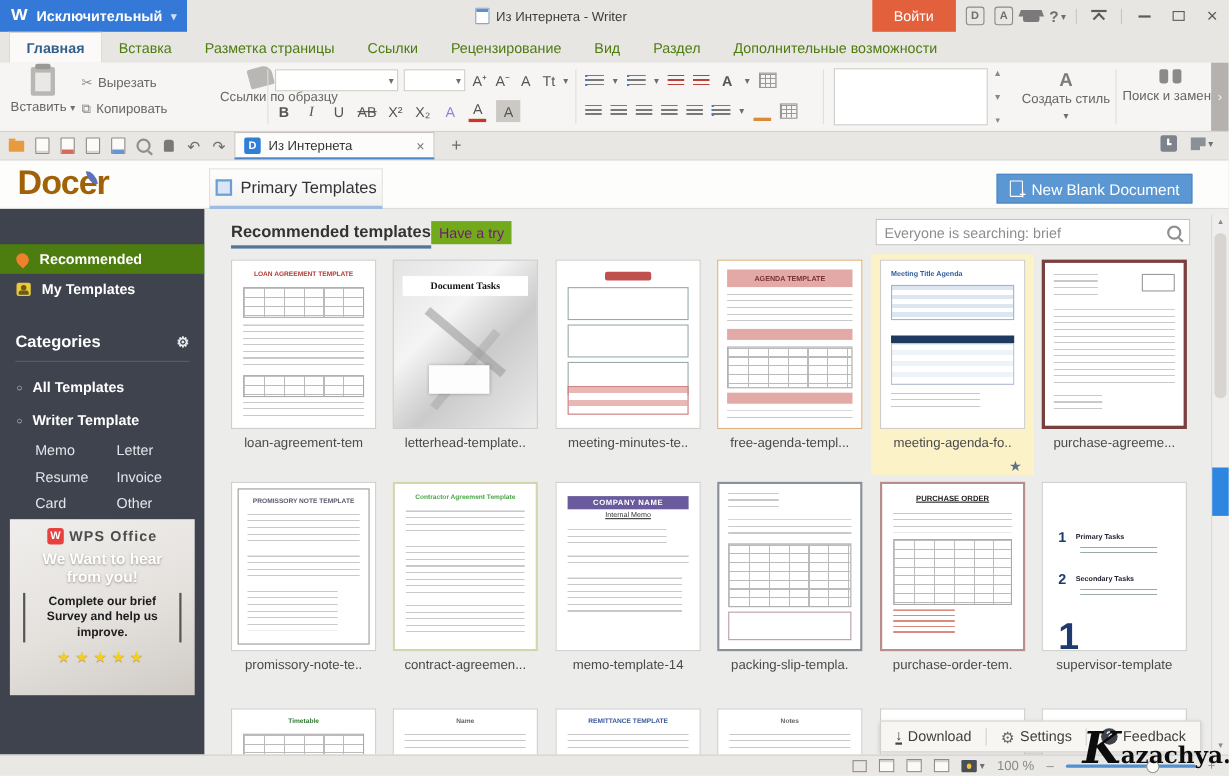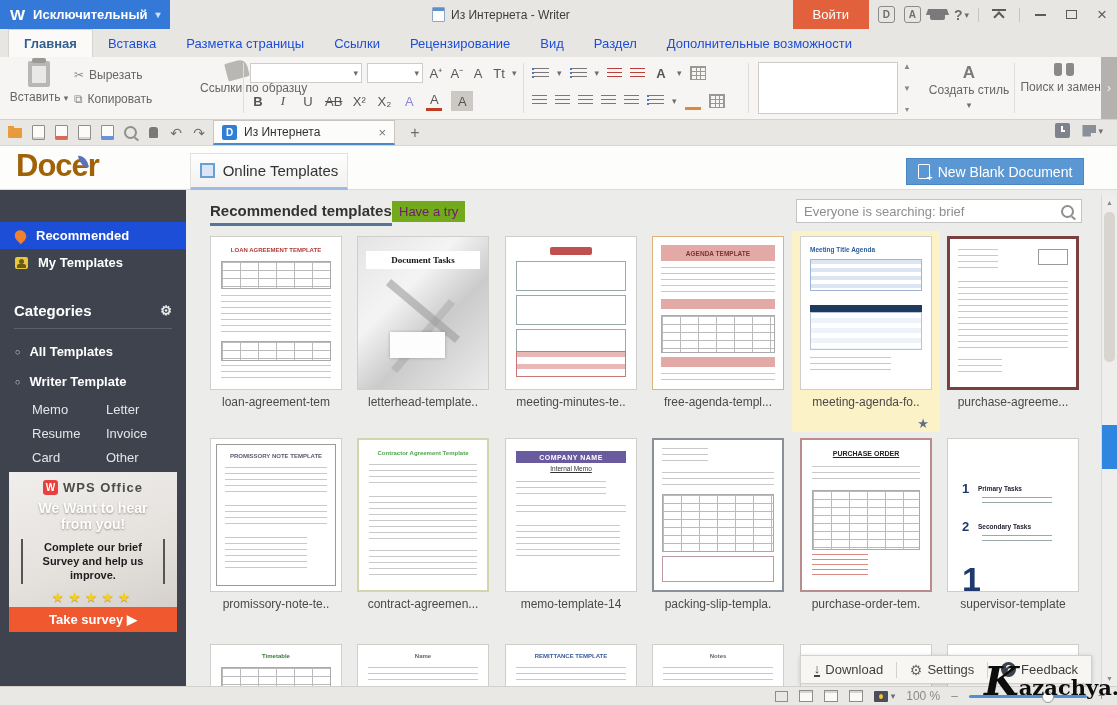--- a/index.html
+++ b/index.html
@@ -34,21 +34,21 @@
   .wc-min{width:11px;height:2px;background:#5c5c5c}
   .wc-max{width:11px;height:9px;border:1.5px solid #5c5c5c;box-sizing:border-box}
   .wc-close{font-size:17px;color:#5c5c5c;line-height:1}
   .collapse{width:14px;height:10px;border-top:2px solid #5c5c5c;position:relative}
   .collapse:after{content:"";position:absolute;left:3px;top:2px;width:6px;height:6px;
                   border-left:2px solid #5c5c5c;border-top:2px solid #5c5c5c;transform:rotate(45deg)}
 
   
   .menubar{position:absolute;left:0;top:29px;width:1117px;height:28px;background:#e8e6e3;
            display:flex;align-items:flex-end;padding-left:8px;box-sizing:border-box}
-  .mtab{padding:0 15px;height:27px;line-height:27px;font-size:13px;color:#1d4ed8;white-space:nowrap}
+  .mtab{padding:0 15px;height:27px;line-height:27px;font-size:13px;color:#4d7c0f;white-space:nowrap}
   .mtab.active{background:#fbfaf9;color:#33618f;border:1px solid #d8d5d1;border-bottom:none;font-weight:bold}
 
   
   .ribbon{position:absolute;left:0;top:57px;width:1117px;height:63px;background:#f6f5f3;
           border-bottom:1px solid #d5d2ce;box-sizing:border-box;font-size:12px;color:#666}
   .rsep{position:absolute;top:6px;bottom:6px;width:1px;background:#e1deda}
   .rlabel{font-size:12px;color:#666;white-space:nowrap}
   .paste-grp{position:absolute;left:8px;top:4px;width:62px;text-align:center}
   .clipb{width:22px;height:26px;margin:0 auto 3px;background:#b9b7b4;border-radius:2px;position:relative}
   .clipb:before{content:"";position:absolute;left:4px;top:-3px;width:14px;height:5px;background:#9b9996;border-radius:2px}
@@ -124,21 +124,21 @@
           display:flex;align-items:center;justify-content:center;gap:8px;font-size:15px;color:#333}
   .ot-ic{width:15px;height:15px;border:2px solid #6b9fd4;background:#d8e6f6;box-sizing:border-box}
   .nbd{position:absolute;right:33px;top:12px;width:178px;height:27px;background:#5b97d3;border:1px solid #4a86c2;
        color:#fff;display:flex;align-items:center;justify-content:center;gap:8px;font-size:14px;box-sizing:border-box}
   .nbd-ic{width:12px;height:15px;border:1.5px solid #fff;border-radius:1px;position:relative;box-sizing:border-box}
   .nbd-ic:after{content:"+";position:absolute;right:-4px;bottom:-5px;font-size:10px;font-weight:bold;color:#fff}
 
   
   .sidebar{position:absolute;left:0;top:190px;width:186px;height:496px;background:#3e434d;color:#fff;overflow:hidden}
   .sb-item{display:flex;align-items:center;gap:10px;height:27px;padding-left:15px;font-size:13px;font-weight:bold}
-  .sb-item.active{background:#1d4ed8}
+  .sb-item.active{background:#4d7c0f}
   .flame{width:11px;height:12px;background:#f0812c;border-radius:50% 50% 50% 0;transform:rotate(-45deg);flex:none}
   .mt-ic{width:13px;height:12px;background:#e9c83c;border-radius:2px;position:relative;flex:none}
   .mt-ic:before{content:"";position:absolute;left:4px;top:2px;width:5px;height:5px;background:#6b5a18;border-radius:50%}
   .mt-ic:after{content:"";position:absolute;left:2px;top:7px;width:9px;height:4px;background:#6b5a18;border-radius:2px 2px 0 0}
   .cat-title{margin:26px 14px 0;display:flex;justify-content:space-between;align-items:center;
              font-size:15px;font-weight:bold;border-bottom:1px solid #5a5f68;padding-bottom:9px}
   .cat-gear{font-size:13px;color:#e8eaec}
   .cat-item{display:flex;align-items:center;gap:9px;padding-left:15px;margin-top:15px;font-weight:bold;font-size:13px}
   .obul{font-size:9px;color:#cfd3d8}
   .subgrid{display:grid;grid-template-columns:74px auto;row-gap:9px;margin:13px 0 0 32px;font-size:13px;color:#e3e6ea;font-weight:normal}
@@ -440,21 +440,21 @@
   </div>
 </div>
 
 <div class="docer-header">
   <div class="logo">
     <span>Docer</span>
     <span class="leaf"></span>
   </div>
   <div class="ot-tab">
     <span class="ot-ic"></span>
-    <span>Online Templates</span>
+    <span>Primary Templates</span>
   </div>
   <div class="nbd">
     <span class="nbd-ic"></span>
     <span>New Blank Document</span>
   </div>
 </div>
 
 <div class="sidebar">
   <div style="height:32px"></div>
   <div class="sb-item active">
@@ -486,21 +486,20 @@
     <span>Other</span>
   </div>
   <div class="ad">
     <div class="ad-brand">
       <span class="wps-badge">W</span>
       <span class="ad-brandname">WPS Office</span>
     </div>
     <div class="ad-head">We Want to hear from you!</div>
     <div class="ad-body">Complete our brief Survey and help us improve.</div>
     <div class="ad-stars">★★★★★</div>
-    <div class="ad-cta">Take survey ▶</div>
   </div>
 </div>
 
 <div class="content">
   <div class="heading">Recommended templates</div>
   <div class="badge">Have a try</div>
   <div class="search">
     <span>Everyone is searching: brief</span>
     <span class="mag"></span>
   </div>

